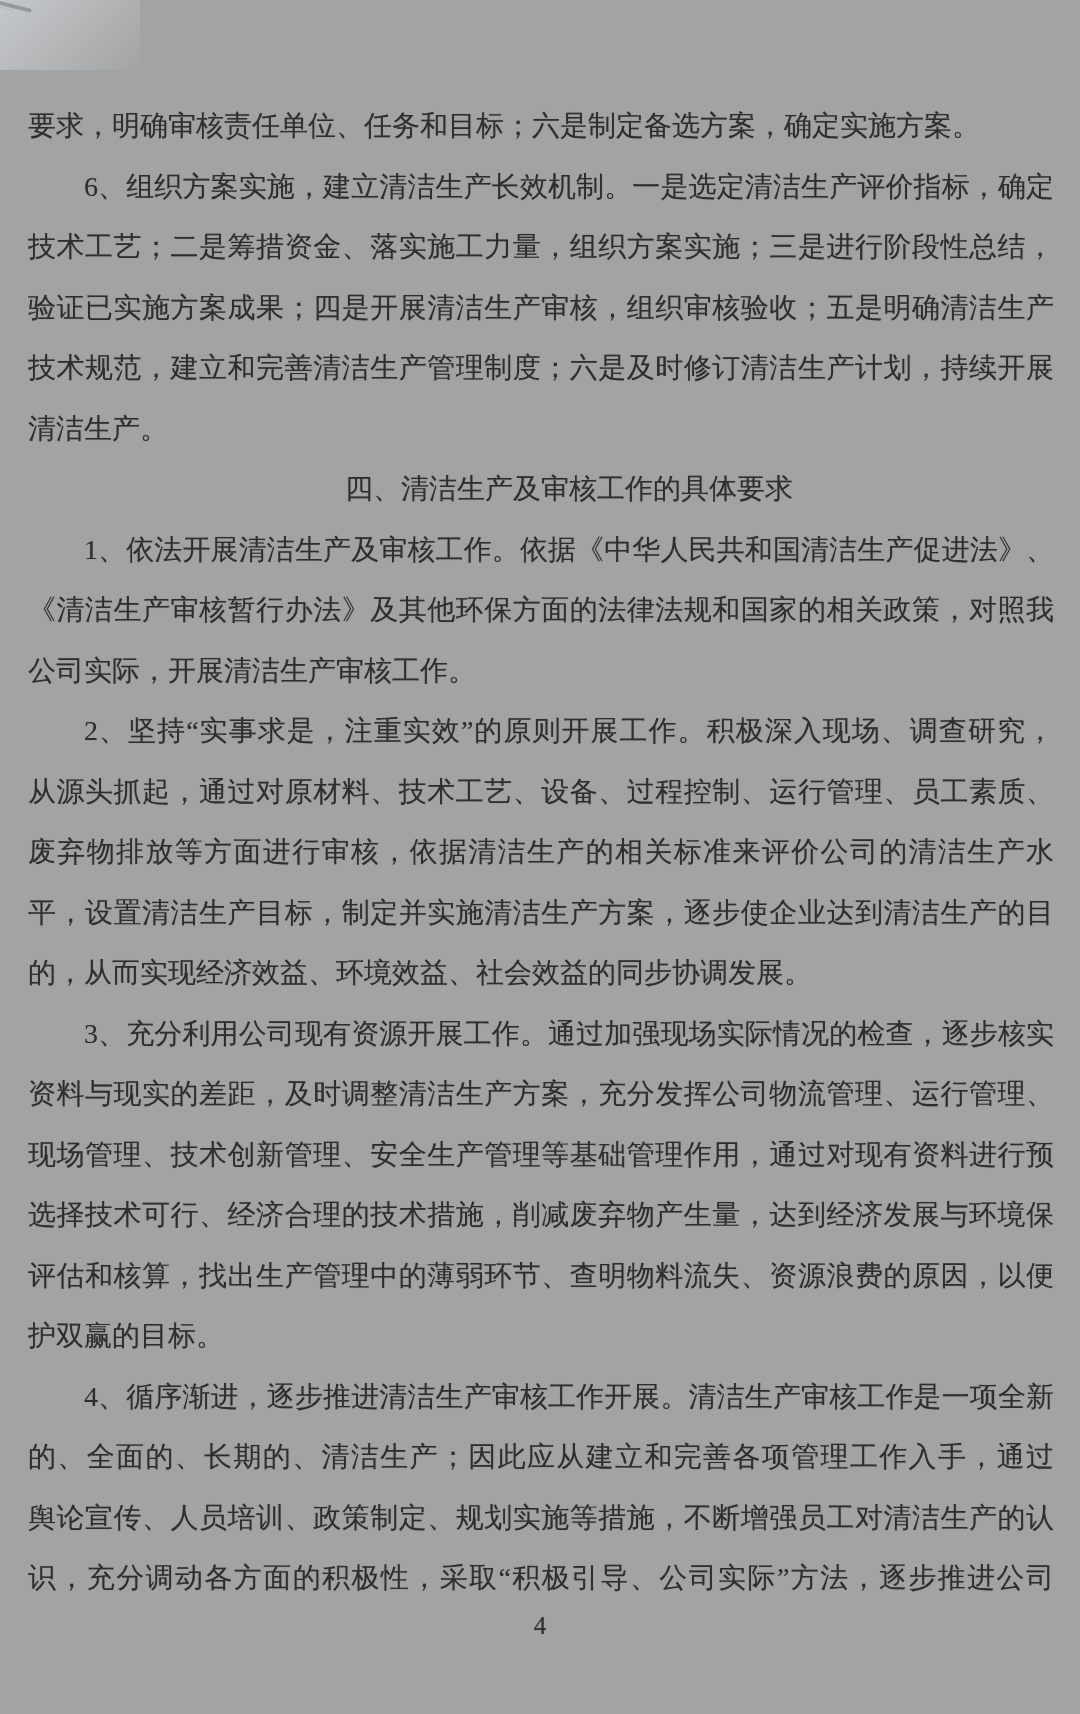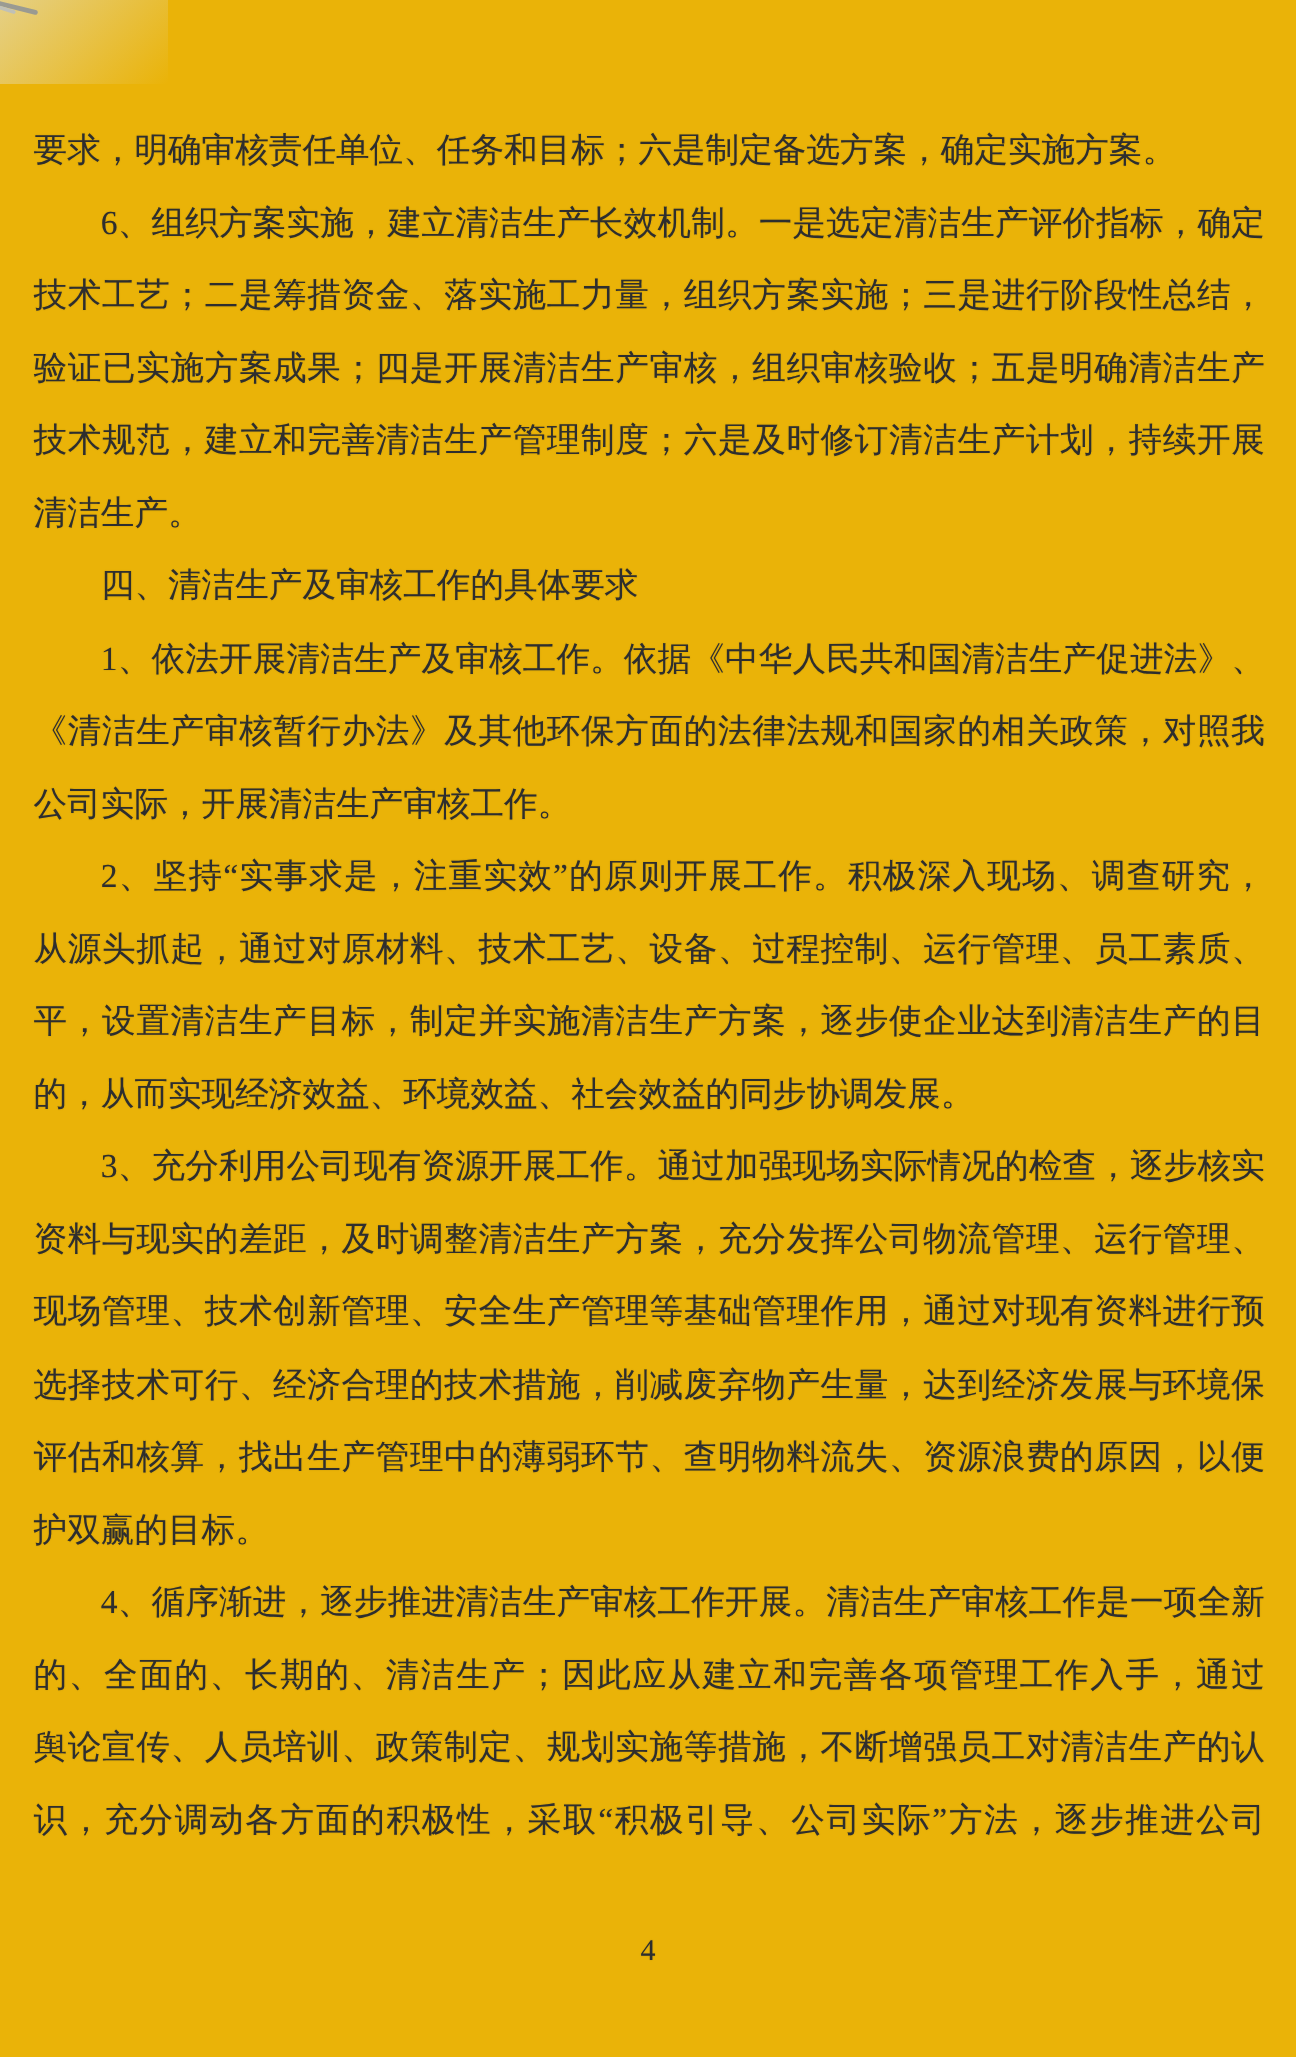--- a/index.html
+++ b/index.html
@@ -4,21 +4,21 @@
 <style>
   html, body {
     margin: 0;
     padding: 0;
     background: #ffffff;
   }
   .page {
     position: relative;
     width: 1080px;
     height: 1714px;
-    background: #eab308;
+    background: #a3a3a3;
     overflow: hidden;
     font-family: "Liberation Serif", "DejaVu Serif", serif;
     color: #2e2e2e;
   }
   
   .page::before {
     content: "";
     position: absolute;
     left: 0; top: 0;
     width: 140px; height: 70px;
@@ -57,20 +57,21 @@
     font-size: 28px;
     line-height: 60.5px;
     height: 60.5px;
     overflow: hidden;
     letter-spacing: 0px;
     text-shadow: 0 0 1px rgba(55,55,55,0.35);
     white-space: normal;
   }
   .line.indent {
     text-indent: 56px;
+    text-align: center;
   }
   .line.fill {
     text-align: justify;
     text-align-last: justify;
   }
   .footer {
     position: absolute;
     left: 0;
     right: 0;
     top: 1606px;
@@ -94,20 +95,21 @@
       <div class="line fill">技术工艺；二是筹措资金、落实施工力量，组织方案实施；三是进行阶段性总结，</div>
       <div class="line fill">验证已实施方案成果；四是开展清洁生产审核，组织审核验收；五是明确清洁生产</div>
       <div class="line fill">技术规范，建立和完善清洁生产管理制度；六是及时修订清洁生产计划，持续开展</div>
       <div class="line">清洁生产。</div>
       <div class="line indent">四、清洁生产及审核工作的具体要求</div>
       <div class="line indent fill">1、依法开展清洁生产及审核工作。依据《中华人民共和国清洁生产促进法》、</div>
       <div class="line fill">《清洁生产审核暂行办法》及其他环保方面的法律法规和国家的相关政策，对照我</div>
       <div class="line">公司实际，开展清洁生产审核工作。</div>
       <div class="line indent fill">2、坚持“实事求是，注重实效”的原则开展工作。积极深入现场、调查研究，</div>
       <div class="line fill">从源头抓起，通过对原材料、技术工艺、设备、过程控制、运行管理、员工素质、</div>
+      <div class="line fill">废弃物排放等方面进行审核，依据清洁生产的相关标准来评价公司的清洁生产水</div>
       <div class="line fill">平，设置清洁生产目标，制定并实施清洁生产方案，逐步使企业达到清洁生产的目</div>
       <div class="line">的，从而实现经济效益、环境效益、社会效益的同步协调发展。</div>
       <div class="line indent fill">3、充分利用公司现有资源开展工作。通过加强现场实际情况的检查，逐步核实</div>
       <div class="line fill">资料与现实的差距，及时调整清洁生产方案，充分发挥公司物流管理、运行管理、</div>
       <div class="line fill">现场管理、技术创新管理、安全生产管理等基础管理作用，通过对现有资料进行预</div>
       <div class="line fill">选择技术可行、经济合理的技术措施，削减废弃物产生量，达到经济发展与环境保</div>
       <div class="line fill">评估和核算，找出生产管理中的薄弱环节、查明物料流失、资源浪费的原因，以便</div>
       <div class="line">护双赢的目标。</div>
       <div class="line indent fill">4、循序渐进，逐步推进清洁生产审核工作开展。清洁生产审核工作是一项全新</div>
       <div class="line fill">的、全面的、长期的、清洁生产；因此应从建立和完善各项管理工作入手，通过</div>

